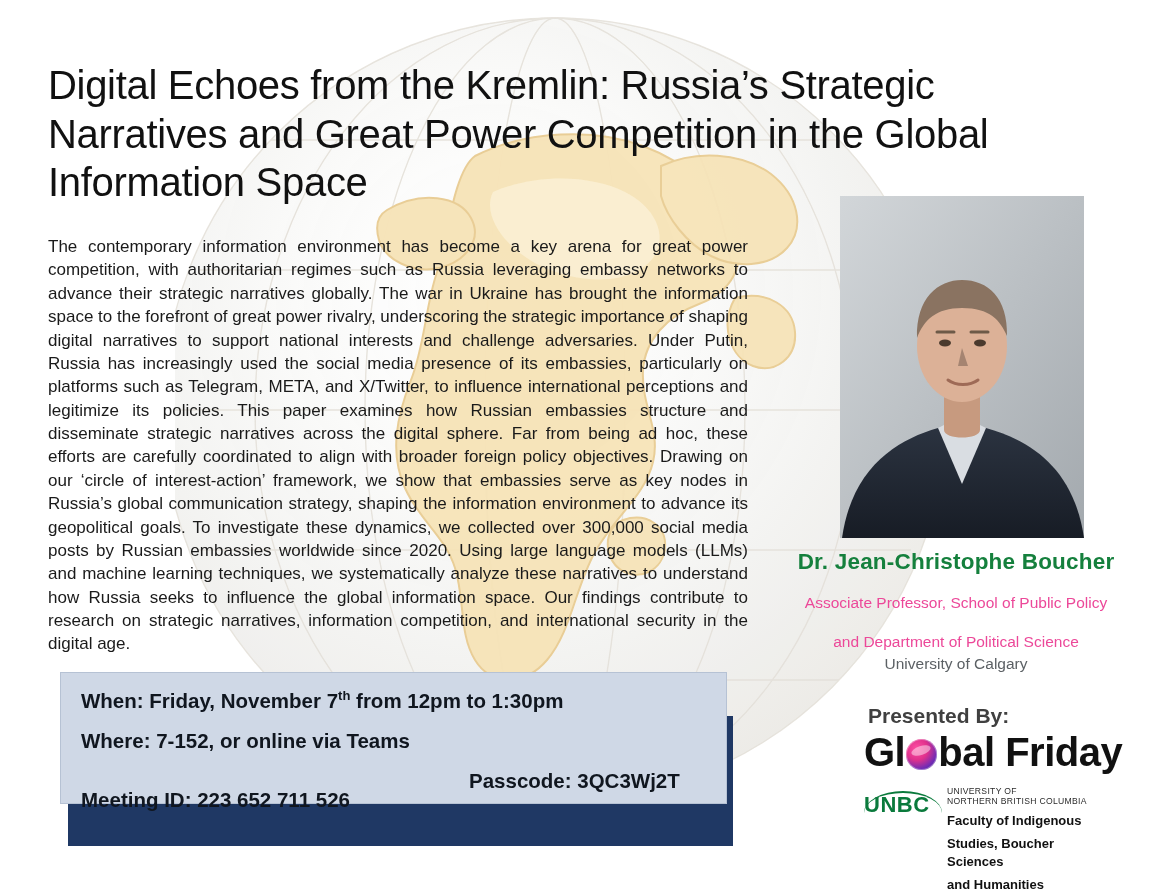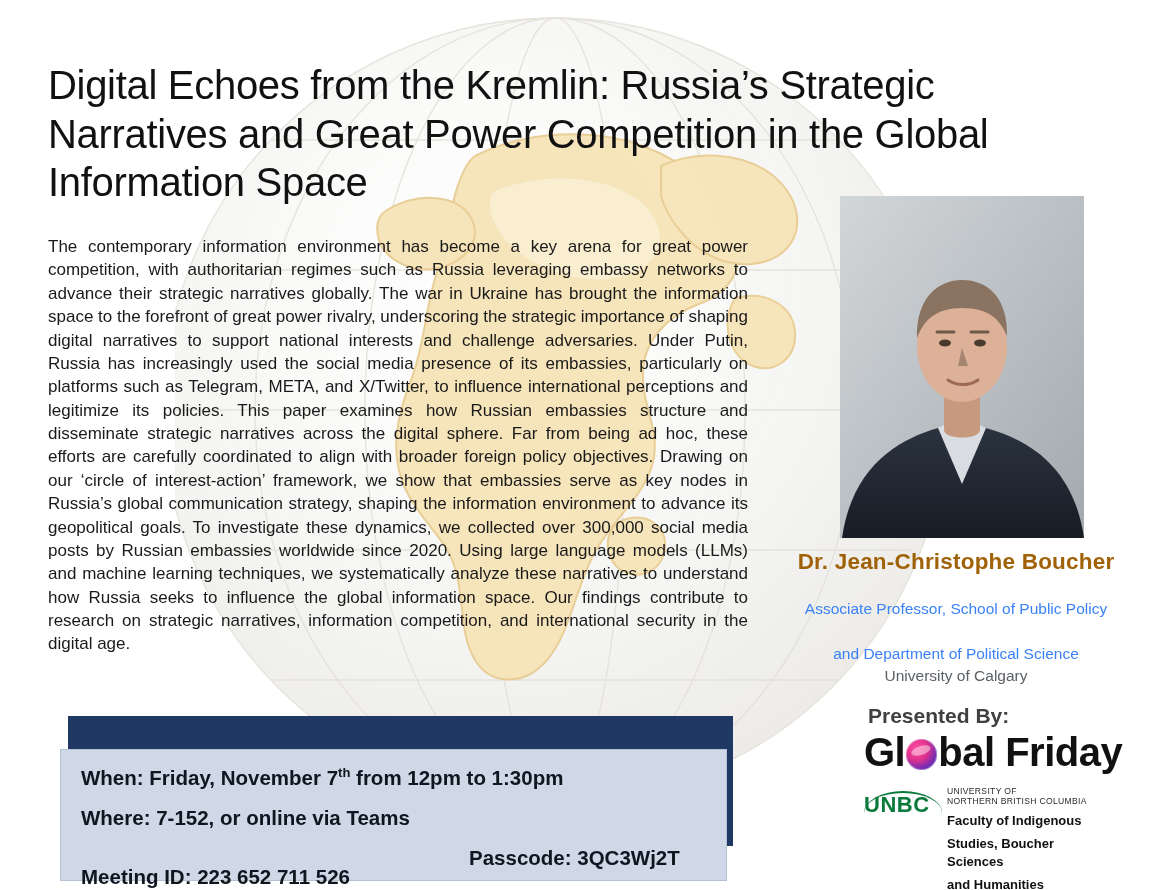--- a/index.html
+++ b/index.html
@@ -74,49 +74,49 @@
   .speaker-block {
     position: absolute;
     left: 760px;
     top: 548px;
     width: 392px;
     text-align: center;
   }
   .speaker-name {
     font-size: 22.5px;
     font-weight: bold;
-    color: #a16207;
+    color: #15803d;
     letter-spacing: 0.2px;
     line-height: 1.25;
   }
   .speaker-role {
-    margin-top: 22px;
+    margin-top: 16px;
     font-size: 15.5px;
-    color: #3b82f6;
+    color: #ec4899;
     line-height: 1.45;
   }
   .speaker-org {
     font-size: 15.5px;
     color: #5c6165;
     line-height: 1.45;
   }
 
   
   .details-shadow {
     position: absolute;
     left: 68px;
     top: 716px;
     width: 665px;
     height: 130px;
     background: #1f3864;
   }
   .details {
     position: absolute;
     left: 60px;
-    top: 749px;
+    top: 672px;
     width: 665px;
     height: 130px;
     background: #cfd8e6;
     border: 1px solid #b6c2d4;
   }
   .details .line {
     position: absolute;
     left: 20px;
     font-size: 20.5px;
     font-weight: bold;

